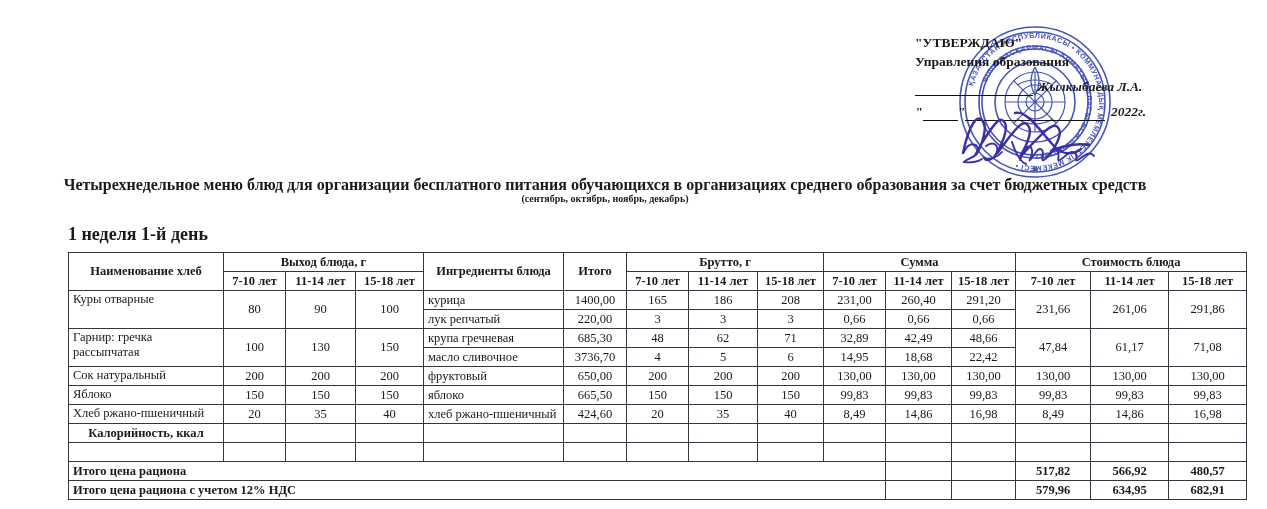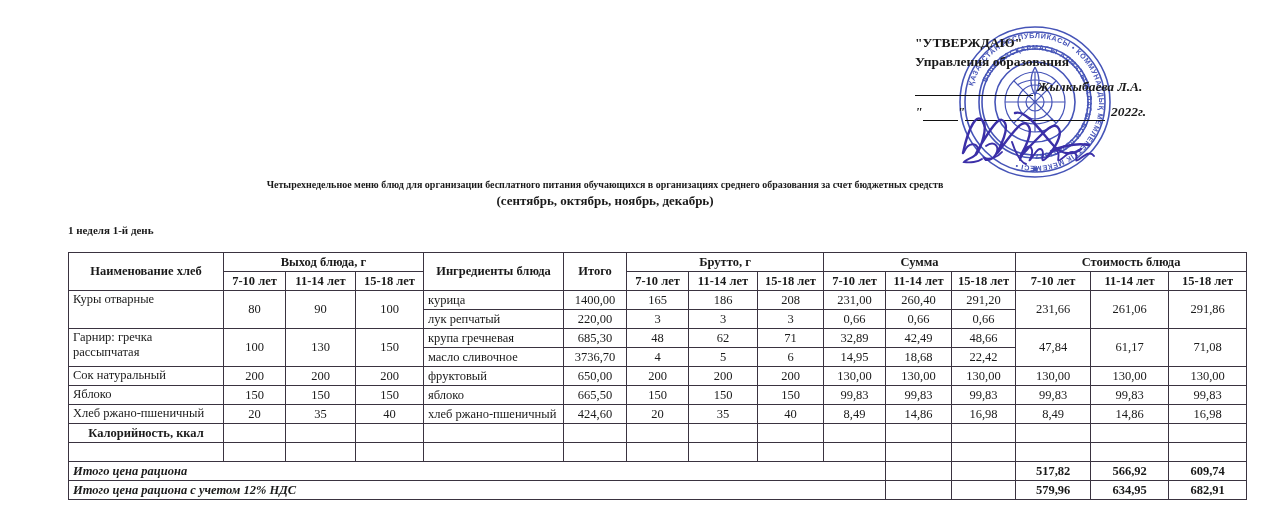--- a/index.html
+++ b/index.html
@@ -52,30 +52,30 @@
     z-index:4;pointer-events:none;
   }
   #datewrite{
     position:absolute;left:950px;top:130px;width:200px;height:40px;
     z-index:4;pointer-events:none;
   }
 
   
   #doc-title{
     position:absolute;left:0;top:176px;width:1210px;
-    text-align:center;font-size:10px;font-weight:bold;
+    text-align:center;font-size:16px;font-weight:bold;
     line-height:17px;
   }
   #doc-subtitle{
     position:absolute;left:0;top:193px;width:1210px;
-    text-align:center;font-size:13px;font-weight:bold;
+    text-align:center;font-size:10px;font-weight:bold;
   }
   #week-day{
     position:absolute;left:68px;top:224px;
-    font-size:11px;font-weight:bold;
+    font-size:18px;font-weight:bold;
   }
 
   
   #menu-table{
     position:absolute;left:68px;top:252px;
     border-collapse:collapse;
     table-layout:fixed;
     width:1132px;
     font-size:12.5px;
   }
@@ -88,21 +88,21 @@
     overflow:hidden;
     white-space:nowrap;
   }
   #menu-table th{
     font-weight:bold;text-align:center;font-size:12.5px;
   }
   .c{text-align:center;}
   .l{text-align:left;}
   .r{text-align:right;}
   .b{font-weight:bold;text-align:center;}
-  .it{font-style:italic;font-weight:bold;margin-top:40px;}
+  .it{font-weight:bold;margin-top:40px;}
   .hrow td, .hrow th{height:21px;}
 </style>
 </head>
 <body>
 
 <svg id="seal" viewBox="0 0 160 160">
   <defs>
     <path id="arcOuter" d="M 80,80 m -64,0 a 64,64 0 1,1 128,0 a 64,64 0 1,1 -128,0"></path>
     <path id="arcInner" d="M 80,80 m -52,0 a 52,52 0 1,1 104,0 a 52,52 0 1,1 -104,0"></path>
     <path id="arcBot" d="M 80,80 m -58,0 a 58,58 0 1,0 116,0"></path>
@@ -349,21 +349,21 @@
         <td class="c"></td>
         <td class="c"></td>
         <td class="c"></td>
       </tr>
       <tr>
         <td class="l it" colspan="10">Итого цена рациона</td>
         <td class="c"></td>
         <td class="c"></td>
         <td class="r b">517,82</td>
         <td class="r b">566,92</td>
-        <td class="r b">609,74</td>
+        <td class="r b">480,57</td>
       </tr>
       <tr>
         <td class="l it" colspan="10">Итого цена рациона с учетом 12% НДС</td>
         <td class="c"></td>
         <td class="c"></td>
         <td class="r b">579,96</td>
         <td class="r b">634,95</td>
         <td class="r b">682,91</td>
       </tr>
     </tbody>

